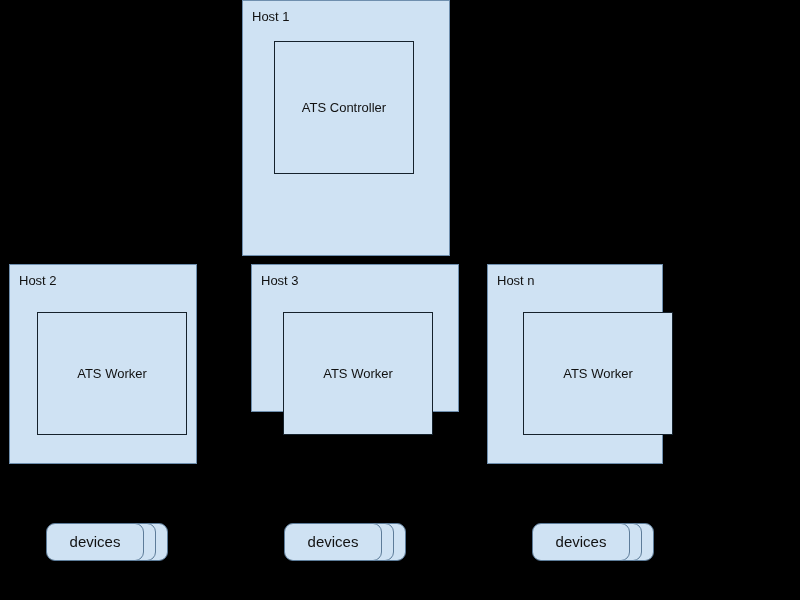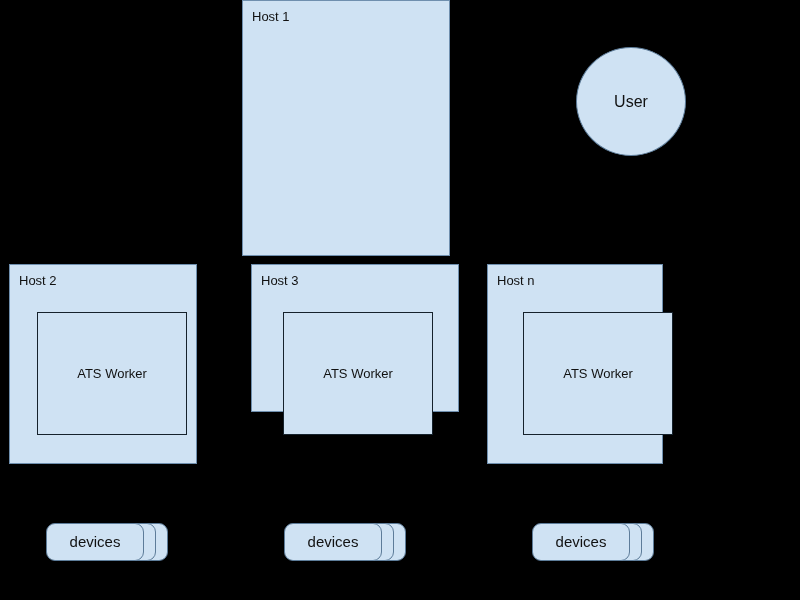--- a/index.html
+++ b/index.html
@@ -105,25 +105,25 @@
     white-space: nowrap;
   }
 </style>
 </head>
 <body>
 
 <div id="canvas">
 
   <div class="host-box" style="left:242px; top:0px; width:208px; height:256px;">
     <span class="host-label">Host 1</span>
+    <div class="inner-box" style="left:31px; top:40px; width:140px; height:133px;">
+      <span class="inner-label">ATS Controller</span>
+    </div>
   </div>
 
-  <div class="user-circle" style="left:576px; top:47px; width:110px; height:109px;">
-    <span class="user-label">User</span>
-  </div>
 
   <div class="host-box" style="left:9px; top:264px; width:188px; height:200px;">
     <span class="host-label">Host 2</span>
     <div class="inner-box" style="left:27px; top:47px; width:150px; height:123px;">
       <span class="inner-label">ATS Worker</span>
     </div>
   </div>
 
   <div class="host-box" style="left:251px; top:264px; width:208px; height:148px;">
     <span class="host-label">Host 3</span>

